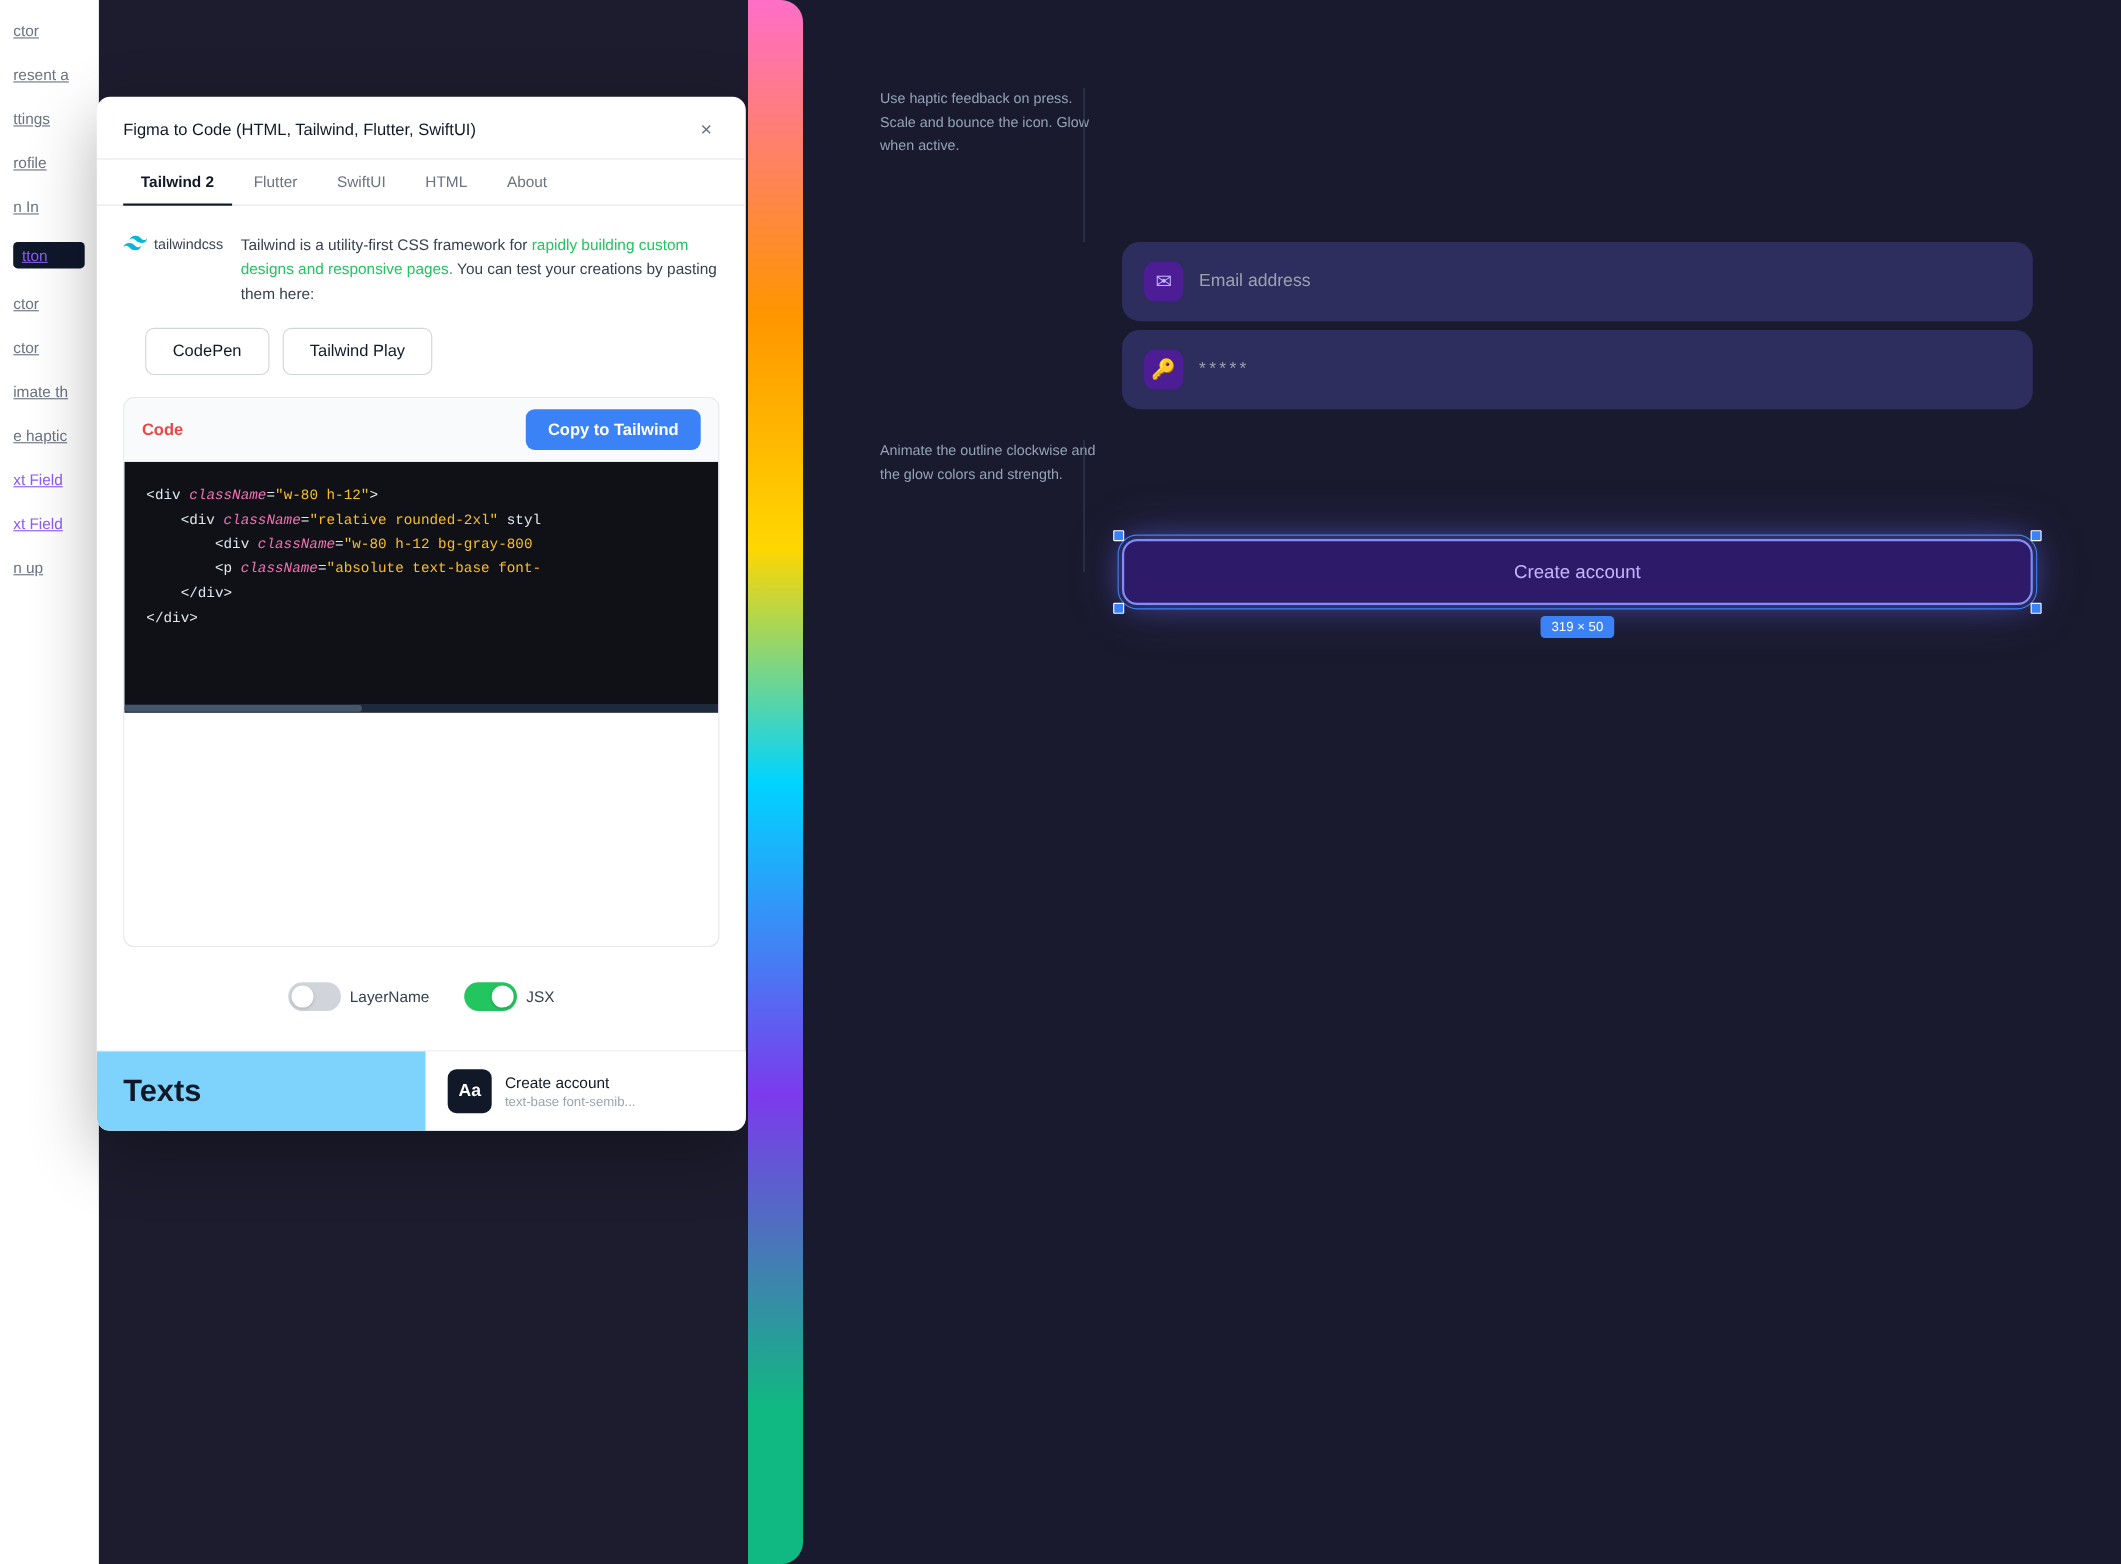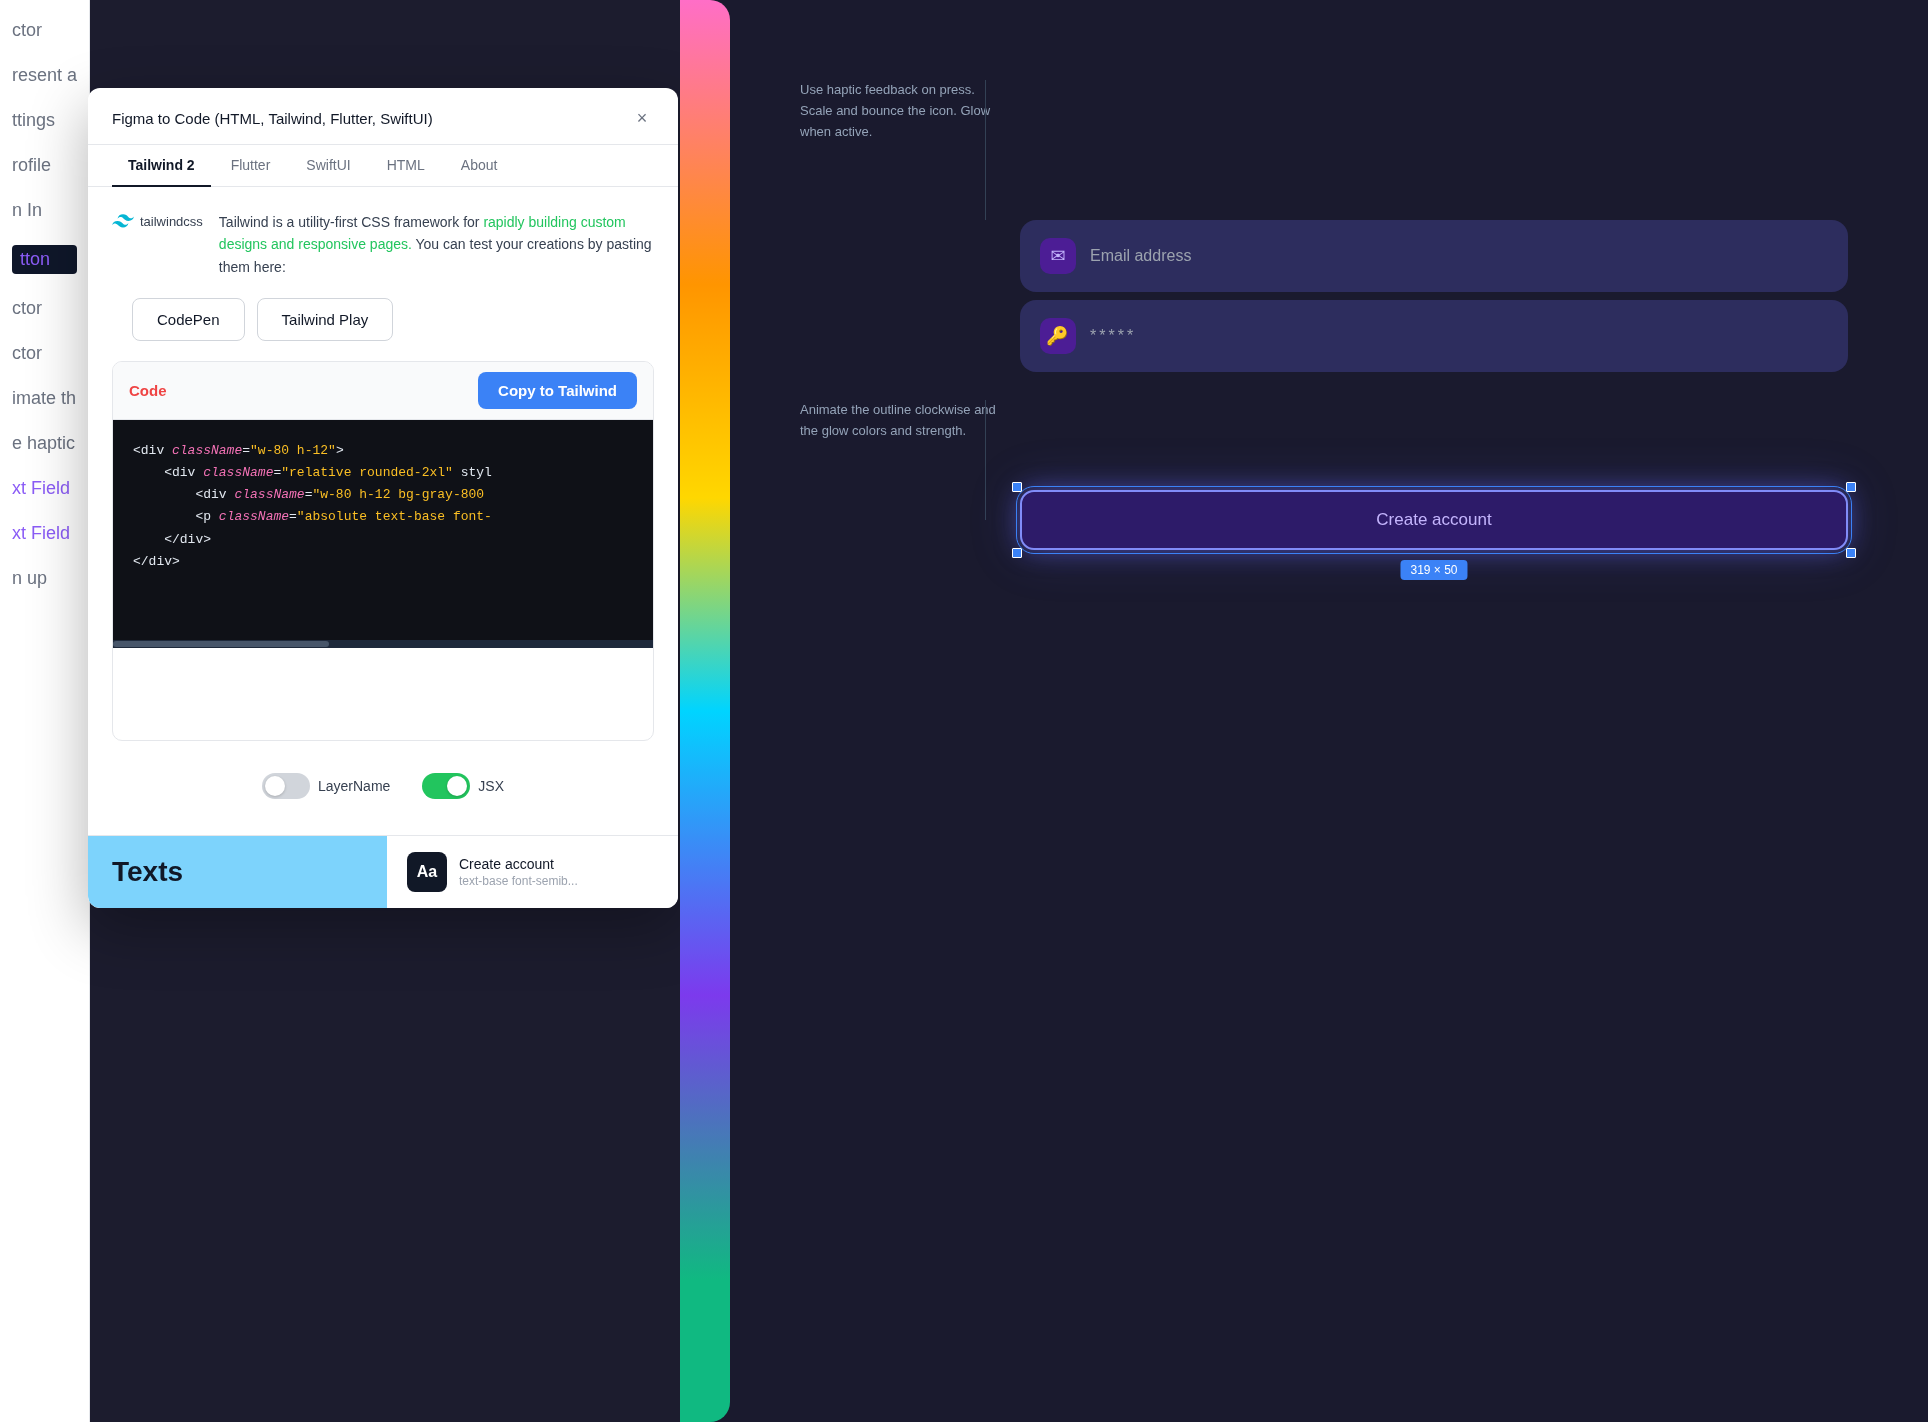--- a/index.html
+++ b/index.html
@@ -28,41 +28,42 @@
       height: 100%;
       background: #fff;
       border-right: 1px solid #e5e7eb;
       display: flex;
       flex-direction: column;
       padding: 20px 12px;
       gap: 24px;
     }
 
     .sidebar-item {
-      font-size: 18px;
+      font-size: 14px;
       color: #6b7280;
       cursor: pointer;
       white-space: nowrap;
       overflow: hidden;
+      text-decoration: underline;
     }
 
     .sidebar-item.active {
       color: #8b5cf6;
       background: #0f172a;
       padding: 4px 8px;
       border-radius: 4px;
     }
 
     
     .modal-panel {
       position: absolute;
       left: 88px;
       top: 88px;
       width: 590px;
-      height: 820px;
+      height: 940px;
       background: #fff;
       border-radius: 12px;
       box-shadow: 0 20px 60px rgba(0,0,0,0.3);
       display: flex;
       flex-direction: column;
       overflow: hidden;
     }
 
     .modal-header {
       display: flex;

